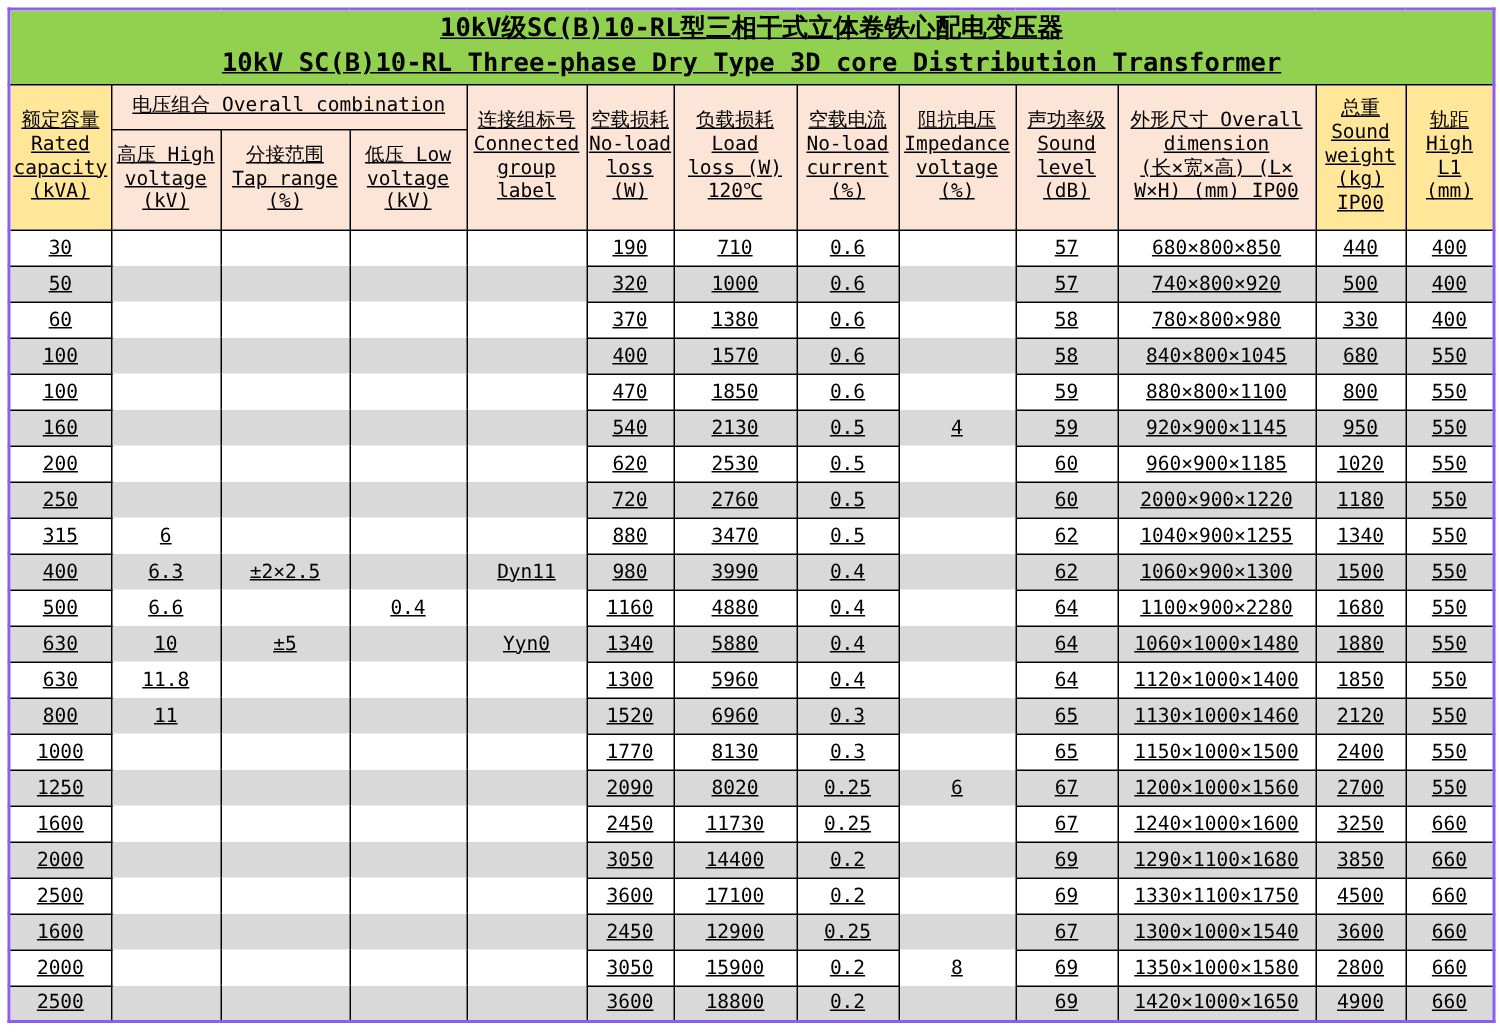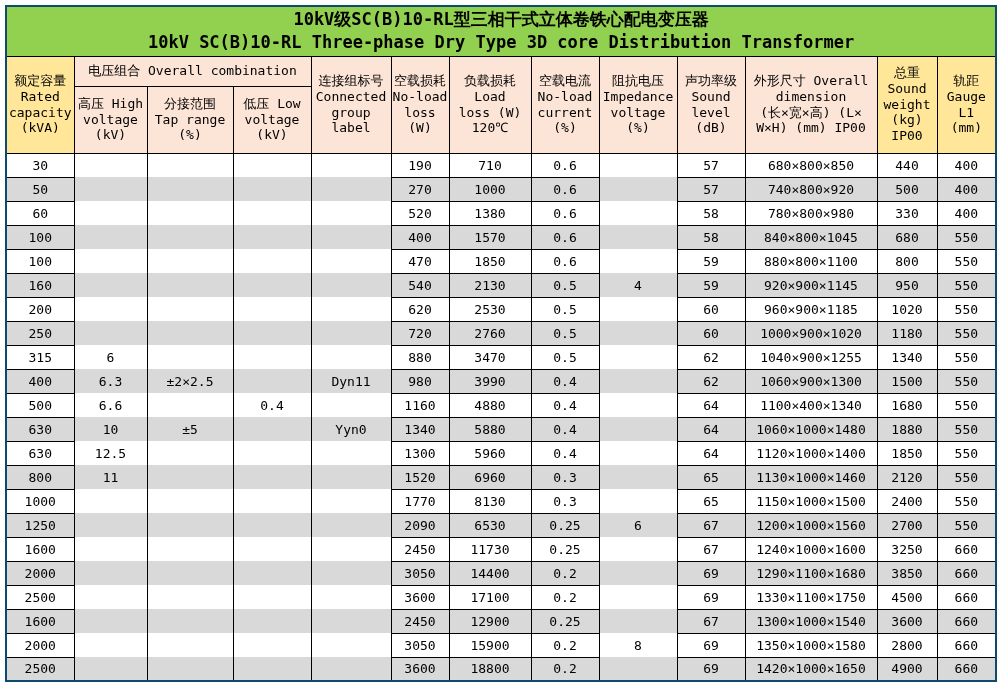--- a/index.html
+++ b/index.html
@@ -7,21 +7,22 @@
     width: 1000px; height: 690px;
     background: #ffffff;
     font-family: "DejaVu Sans Mono", "Liberation Mono", monospace;
     color: #000000;
   }
   .page { padding: 5px; }
   table.spec {
     width: 990px;
     border-collapse: collapse;
     table-layout: fixed;
-    border: 2px solid #0c4a6e;
+    border: 2px solid #8b5cf6;
+    text-decoration: underline;
   }
   th, td {
     border: 1px solid #000;
     text-align: center;
     vertical-align: middle;
     overflow: hidden;
   }
   tr.title-row th {
     background: #92D050;
     height: 50px;
@@ -110,21 +111,21 @@
         <th class="colhead peach" rowspan="2">外形尺寸 Overall
 dimension
 (长×宽×高) (L×
 W×H) (mm) IP00</th>
         <th class="colhead yellow" rowspan="2">总重
 Sound
 weight
 (kg)
 IP00</th>
         <th class="colhead yellow" rowspan="2">轨距
-Gauge
+High
 L1
 (mm)</th>
       </tr>
       <tr class="sub-row">
         <th class="colhead peach">高压 High
 voltage
 (kV)</th>
         <th class="colhead peach">分接范围
 Tap range
 (%)</th>
@@ -148,36 +149,36 @@
           <td>680×800×850</td>
           <td>440</td>
           <td>400</td>
         </tr>
         <tr>
           <td>50</td>
           <td class="merged"></td>
           <td class="merged"></td>
           <td class="merged"></td>
           <td class="merged"></td>
-          <td>270</td>
+          <td>320</td>
           <td>1000</td>
           <td>0.6</td>
           <td class="merged"></td>
           <td>57</td>
           <td>740×800×920</td>
           <td>500</td>
           <td>400</td>
         </tr>
         <tr>
           <td>60</td>
           <td class="merged"></td>
           <td class="merged"></td>
           <td class="merged"></td>
           <td class="merged"></td>
-          <td>520</td>
+          <td>370</td>
           <td>1380</td>
           <td>0.6</td>
           <td class="merged"></td>
           <td>58</td>
           <td>780×800×980</td>
           <td>330</td>
           <td>400</td>
         </tr>
         <tr>
           <td>100</td>
@@ -243,21 +244,21 @@
           <td>250</td>
           <td class="merged"></td>
           <td class="merged"></td>
           <td class="merged"></td>
           <td class="merged"></td>
           <td>720</td>
           <td>2760</td>
           <td>0.5</td>
           <td class="merged"></td>
           <td>60</td>
-          <td>1000×900×1020</td>
+          <td>2000×900×1220</td>
           <td>1180</td>
           <td>550</td>
         </tr>
         <tr>
           <td>315</td>
           <td class="merged">6</td>
           <td class="merged"></td>
           <td class="merged"></td>
           <td class="merged"></td>
           <td>880</td>
@@ -288,42 +289,42 @@
           <td>500</td>
           <td class="merged">6.6</td>
           <td class="merged"></td>
           <td class="merged">0.4</td>
           <td class="merged"></td>
           <td>1160</td>
           <td>4880</td>
           <td>0.4</td>
           <td class="merged"></td>
           <td>64</td>
-          <td>1100×400×1340</td>
+          <td>1100×900×2280</td>
           <td>1680</td>
           <td>550</td>
         </tr>
         <tr>
           <td>630</td>
           <td class="merged">10</td>
           <td class="merged">±5</td>
           <td class="merged"></td>
           <td class="merged">Yyn0</td>
           <td>1340</td>
           <td>5880</td>
           <td>0.4</td>
           <td class="merged"></td>
           <td>64</td>
           <td>1060×1000×1480</td>
           <td>1880</td>
           <td>550</td>
         </tr>
         <tr>
           <td>630</td>
-          <td class="merged">12.5</td>
+          <td class="merged">11.8</td>
           <td class="merged"></td>
           <td class="merged"></td>
           <td class="merged"></td>
           <td>1300</td>
           <td>5960</td>
           <td>0.4</td>
           <td class="merged"></td>
           <td>64</td>
           <td>1120×1000×1400</td>
           <td>1850</td>
@@ -359,21 +360,21 @@
           <td>2400</td>
           <td>550</td>
         </tr>
         <tr>
           <td>1250</td>
           <td class="merged"></td>
           <td class="merged"></td>
           <td class="merged"></td>
           <td class="merged"></td>
           <td>2090</td>
-          <td>6530</td>
+          <td>8020</td>
           <td>0.25</td>
           <td class="merged">6</td>
           <td>67</td>
           <td>1200×1000×1560</td>
           <td>2700</td>
           <td>550</td>
         </tr>
         <tr>
           <td>1600</td>
           <td class="merged"></td>

